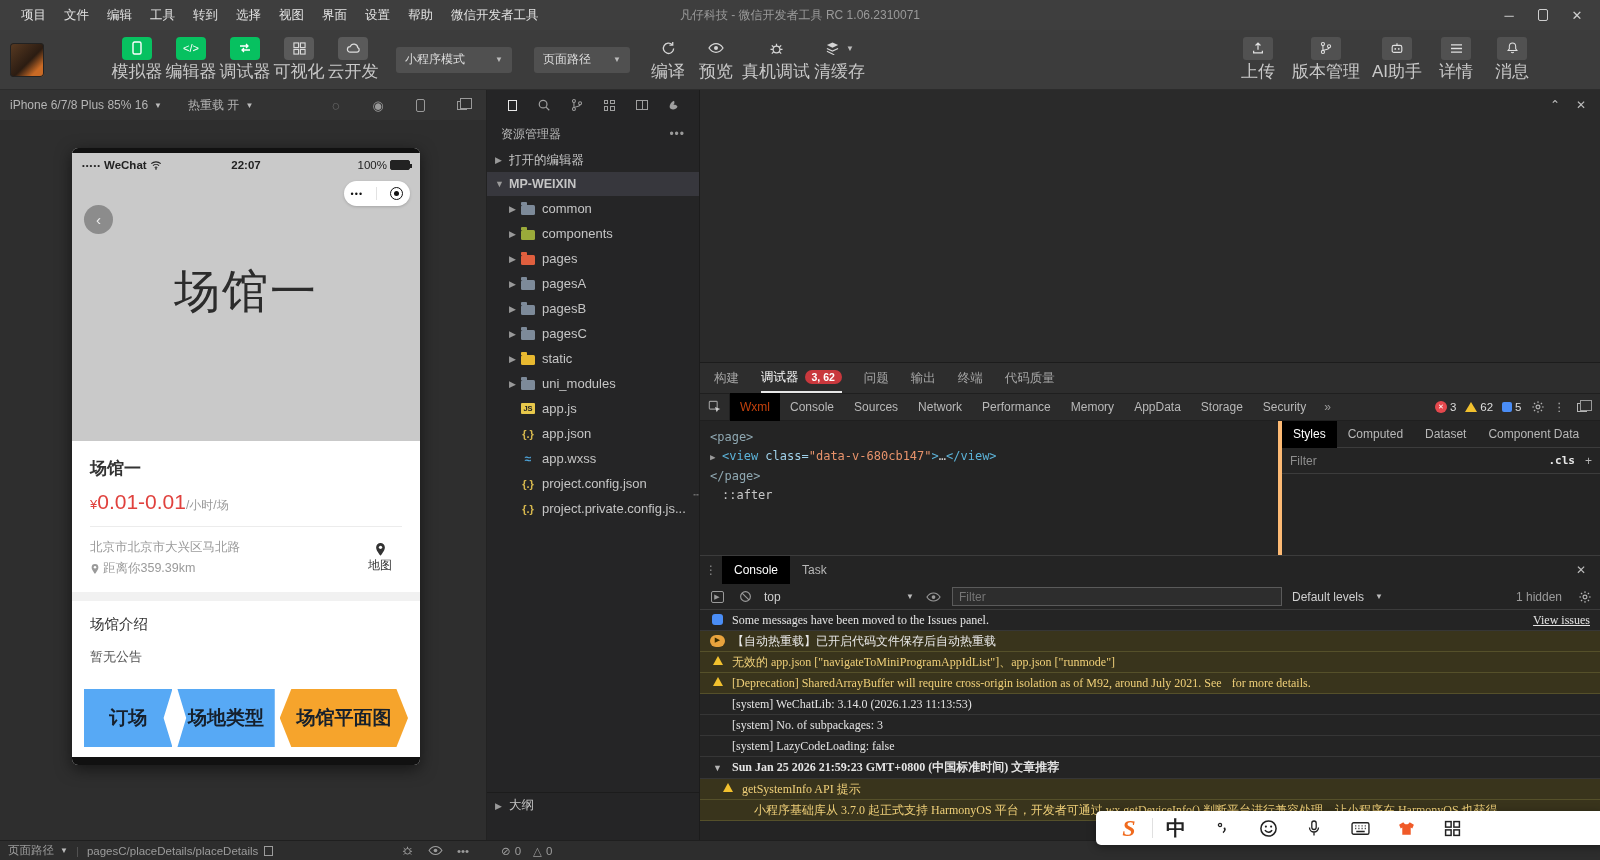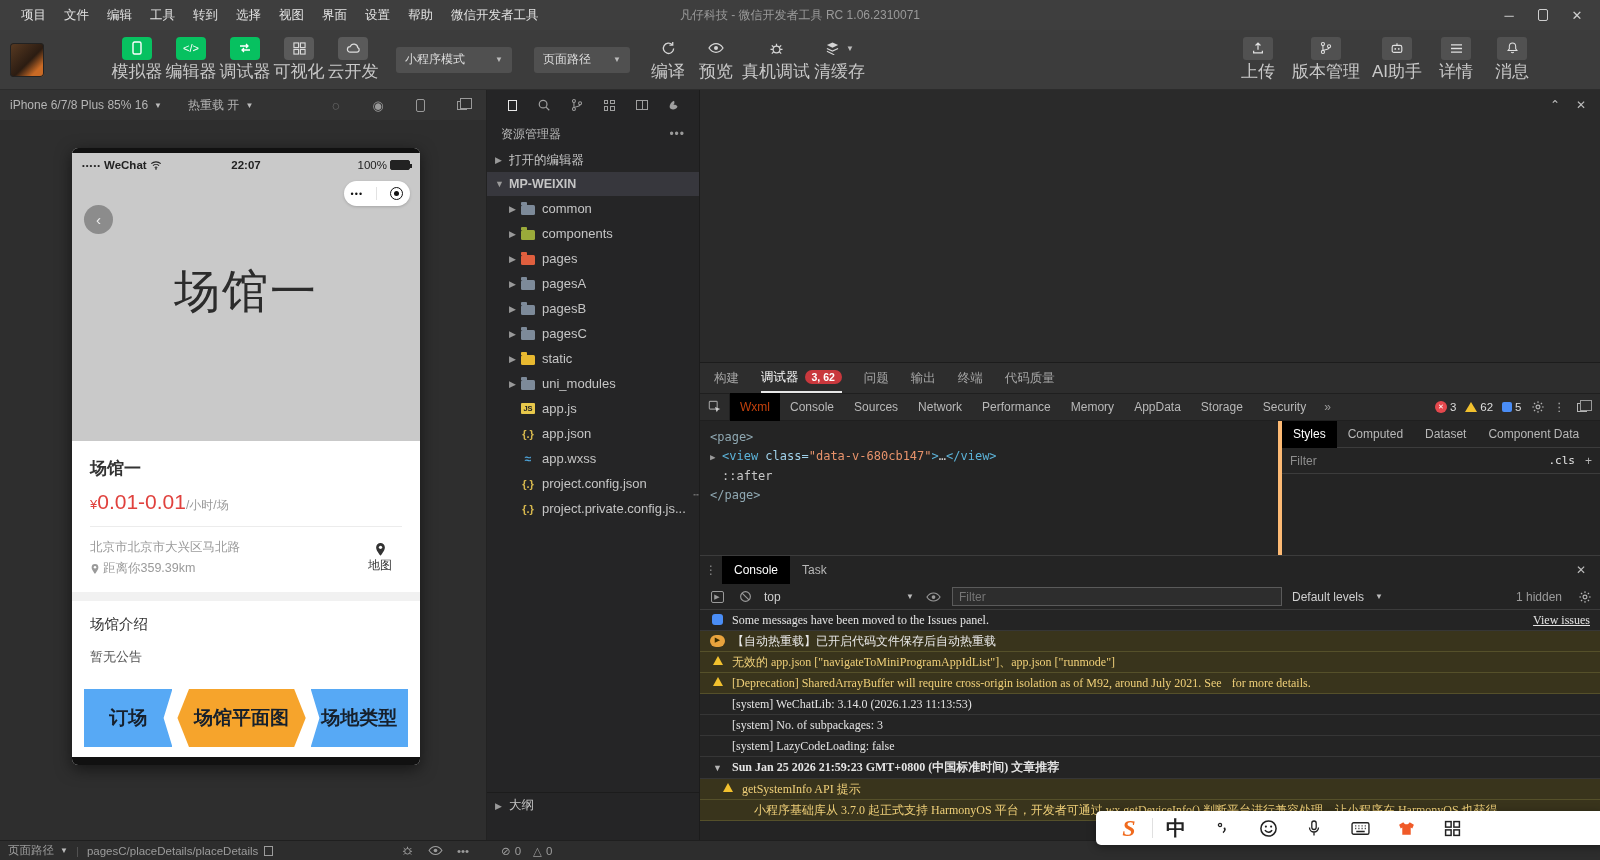--- a/index.html
+++ b/index.html
@@ -163,21 +163,21 @@
   .c-val{color:#e8936b}
   .c-dots{color:#cccccc}
   .c-after{color:#c7c7c7}
   .indent1{padding-left:12px}
   .splitter-dots{position:absolute;left:-7px;top:64px;color:#777;font-size:10px}
   .styles-pane{width:322px;border-left:4px solid #fdba74;display:flex;flex-direction:column}
   .st-tabs{height:27px;display:flex;align-items:center;font-size:12px;color:#b8b8b8;border-bottom:1px solid #3c3c3c}
   .st-tab{padding:0 11px;height:27px;display:flex;align-items:center;cursor:pointer;white-space:nowrap}
   .st-tab.active{background:#000;color:#fff}
   .st-filter{height:26px;display:flex;align-items:center;padding:0 8px;border-bottom:1px solid #3c3c3c;color:#8e8e8e;font-size:12px}
-  .st-filter .cls{margin-left:auto;color:#e8e8e8;font-family:"DejaVu Sans Mono",monospace;font-weight:normal;font-size:11px}
+  .st-filter .cls{margin-left:auto;color:#e8e8e8;font-family:"DejaVu Sans Mono",monospace;font-weight:bold;font-size:11px}
   .st-filter .plus{margin-left:10px;color:#b5b5b5}
 
   .console-sec{height:285px;border-top:1px solid #3c3c3c;display:flex;flex-direction:column}
   .con-tabs{height:28px;display:flex;align-items:center;font-size:12px;color:#b8b8b8;background:#242424}
   .con-handle{width:22px;text-align:center;color:#8a8a8a}
   .con-tab{padding:0 12px;height:28px;display:flex;align-items:center;cursor:pointer}
   .con-tab.active{background:#000;color:#fff}
   .con-tabs .cx{margin-left:auto;padding-right:14px;color:#bdbdbd;cursor:pointer}
   .con-filter{height:26px;display:flex;align-items:center;gap:10px;padding:0 8px;border-bottom:1px solid #3c3c3c;font-size:12px;color:#b8b8b8;background:#242424}
   .cf-ic{width:18px;height:16px;display:flex;align-items:center;justify-content:center;color:#9a9a9a;cursor:pointer}
@@ -471,22 +471,22 @@
 
         <div class="gap8"></div>
 
         <div class="pcard2">
           <div class="pc2-t">场馆介绍</div>
           <div class="pc2-b">暂无公告</div>
         </div>
 
         <div class="pnav">
           <div class="nav-btn nav-b1">订场</div>
+          <div class="nav-btn nav-b3">场地类型</div>
           <div class="nav-btn nav-b2">场馆平面图</div>
-          <div class="nav-btn nav-b3">场地类型</div>
         </div>
       </div>
       <div class="bezel-b"></div>
     </div>
   </div>
 
   <div class="explorer">
     <div class="act-row">
       <span class="aicn">
           <span class="ddoc" style="border-color:#e8e8e8"></span>
@@ -711,22 +711,22 @@
               </span>
             </span>
         </span>
       </div>
 
       <div class="elems">
         <div class="wxml-pane">
           <div class="splitter-dots">⋯</div>
           <div class="code-line"><span class="c-page">&lt;page&gt;</span></div>
           <div class="code-line"><span class="c-arr">▶</span><span class="c-tag">&lt;view</span> <span class="c-attr">class</span><span class="c-attr">=</span><span class="c-val">"data-v-680cb147"</span><span class="c-tag">&gt;</span><span class="c-dots">…</span><span class="c-tag">&lt;/view&gt;</span></div>
+          <div class="code-line"><span class="c-page">&lt;/page&gt;</span></div>
           <div class="code-line indent1"><span class="c-after">::after</span></div>
-          <div class="code-line"><span class="c-page">&lt;/page&gt;</span></div>
         </div>
         <div class="styles-pane">
           <div class="st-tabs">
 
           <span class="st-tab active">Styles</span>
               <span class="st-tab">Computed</span>
               <span class="st-tab">Dataset</span>
               <span class="st-tab">Component Data</span>
             </div>
           <div class="st-filter">

